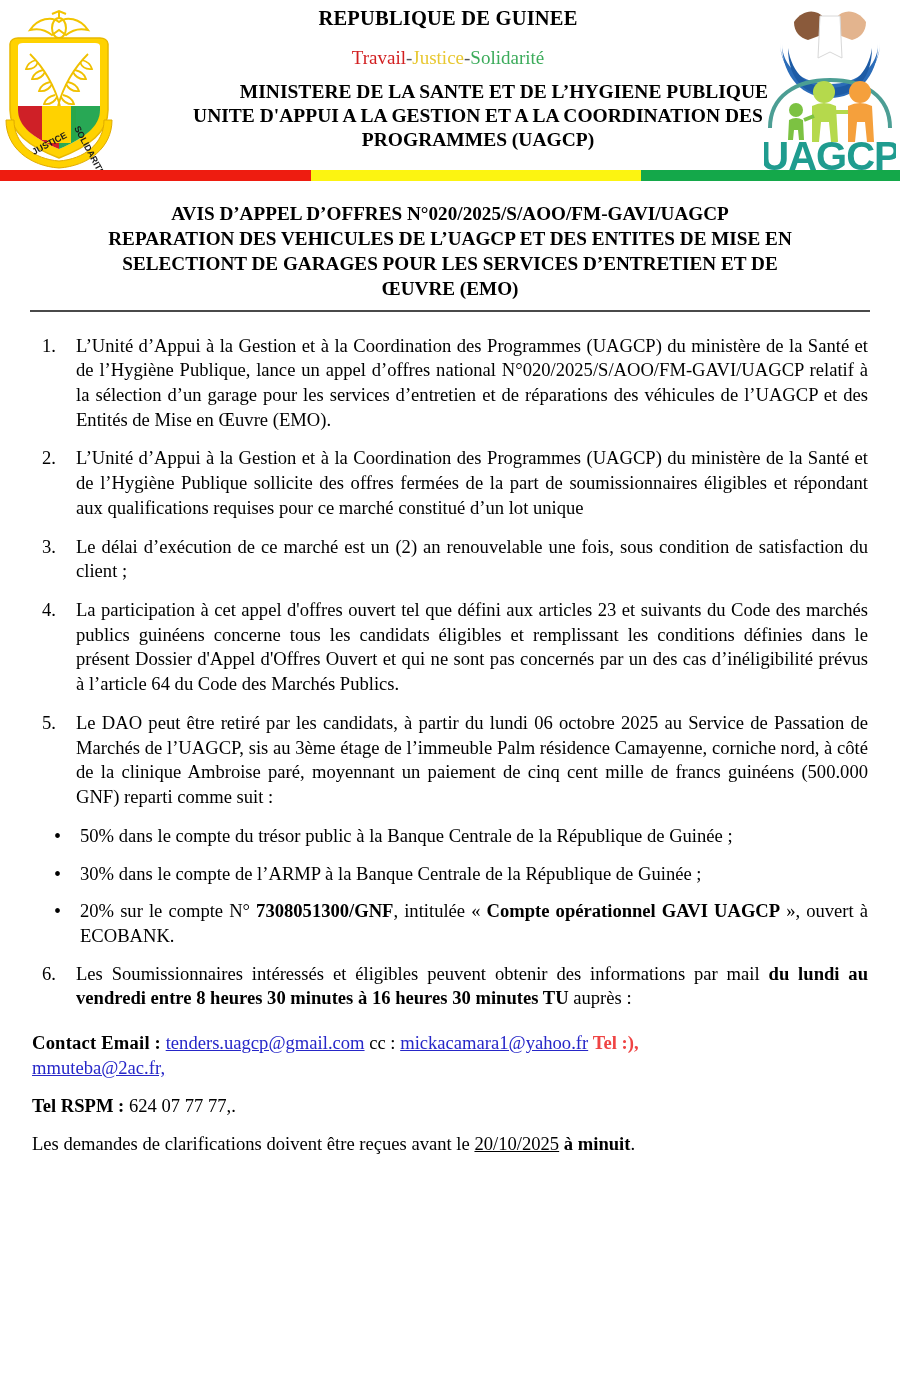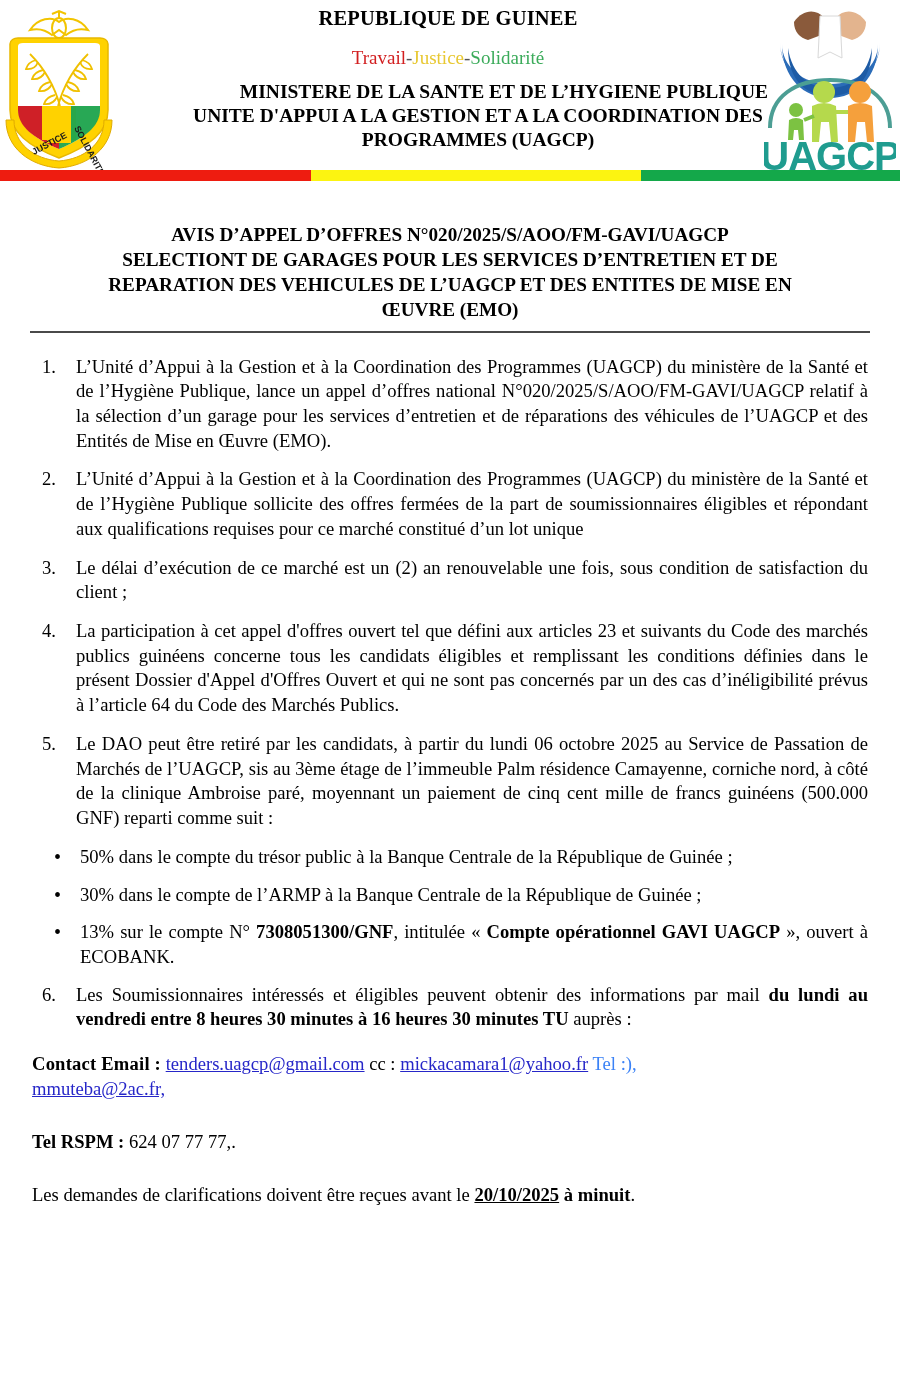--- a/index.html
+++ b/index.html
@@ -90,21 +90,21 @@
     height: 11px;
     display: flex;
   }
   .tricolor .band-red    { background: #ee1c10; flex: 0 0 311px; }
   .tricolor .band-yellow { background: #fcf411; flex: 0 0 330px; }
   .tricolor .band-green  { background: #14a84a; flex: 1 1 auto; }
 
   
   .doc {
     position: absolute;
-    top: 194px;
+    top: 173px;
     left: 0;
     width: 900px;
   }
   .title-block {
     margin: 28px 34px 0 34px;
     text-align: center;
     font-weight: bold;
     font-size: 19.2px;
     line-height: 1.31;
   }
@@ -170,30 +170,30 @@
     text-align: justify;
   }
   .contact-label {
     font-weight: bold;
     letter-spacing: .2px;
   }
   a.mail {
     color: #2626c8;
     text-decoration: underline;
   }
-  .tel-stub { color: #3b82f6; }
+  .tel-stub { color: #ef4444; font-weight: bold; }
 
   .plain-para {
-    margin-top: 28px;
+    margin-top: 13px;
     font-size: 18.6px;
     line-height: 1.35;
     text-align: left;
   }
   .plain-para.last { margin-top: 24px; }
-  b.u { font-weight: bold; text-decoration: underline; }
+  b.u { font-weight: normal; text-decoration: underline; }
   b.nb { font-weight: bold; }
 
   .spacer-wide { letter-spacing: 9px; }
 
   
   svg { display: block; }
 </style>
 </head>
 <body>
 
@@ -285,40 +285,40 @@
 <div class="tricolor">
   <div class="band-red"></div>
   <div class="band-yellow"></div>
   <div class="band-green"></div>
 </div>
 
 <div class="doc">
 
   <div class="title-block">
     <div>AVIS D’APPEL D’OFFRES N°020/2025/S/AOO/FM-GAVI/UAGCP</div>
+    <div>REPARATION DES VEHICULES DE L’UAGCP ET DES ENTITES DE MISE EN</div>
     <div>SELECTIONT DE GARAGES POUR LES SERVICES D’ENTRETIEN ET DE</div>
-    <div>REPARATION DES VEHICULES DE L’UAGCP ET DES ENTITES DE MISE EN</div>
     <div>ŒUVRE (EMO)</div>
   </div>
   <hr class="title-rule">
 
   <div class="body-area">
 
     <ol class="numbered">
       <li>L’Unité d’Appui à la Gestion et à la Coordination des Programmes (UAGCP) du ministère de la Santé et de l’Hygiène Publique, lance un appel d’offres national N°020/2025/S/AOO/FM-GAVI/UAGCP relatif à la sélection d’un garage pour les services d’entretien et de réparations des véhicules de l’UAGCP et des Entités de Mise en Œuvre (EMO).</li>
       <li>L’Unité d’Appui à la Gestion et à la Coordination des Programmes (UAGCP) du ministère de la Santé et de l’Hygiène Publique sollicite des offres fermées de la part de soumissionnaires éligibles et répondant aux qualifications requises pour ce marché constitué d’un lot unique</li>
       <li>Le délai d’exécution de ce marché est un (2) an renouvelable une fois, sous condition de satisfaction du client ;</li>
       <li>La participation à cet appel d'offres ouvert tel que défini aux articles 23 et suivants du Code des marchés publics guinéens concerne tous les candidats éligibles et remplissant les conditions définies dans le présent Dossier d'Appel d'Offres Ouvert et qui ne sont pas concernés par un des cas d’inéligibilité prévus à l’article 64 du Code des Marchés Publics.</li>
       <li>Le DAO peut être retiré par les candidats, à partir du lundi 06 octobre 2025 au Service de Passation de Marchés de l’UAGCP, sis au 3ème étage de l’immeuble Palm résidence Camayenne, corniche nord, à côté de la clinique Ambroise paré, moyennant un paiement de cinq cent mille de francs guinéens (500.000 GNF) reparti comme suit :</li>
     </ol>
 
     <ul class="bullets">
       <li>50% dans le compte du trésor public à la Banque Centrale de la République de Guinée ;</li>
       <li>30% dans le compte de l’ARMP à la Banque Centrale de la République de Guinée ;</li>
-      <li><span>13% sur le compte N° </span><b class="nb">7308051300/GNF</b><span>, intitulée « </span><b class="nb">Compte opérationnel GAVI UAGCP</b><span> », ouvert à ECOBANK.</span></li>
+      <li><span>20% sur le compte N° </span><b class="nb">7308051300/GNF</b><span>, intitulée « </span><b class="nb">Compte opérationnel GAVI UAGCP</b><span> », ouvert à ECOBANK.</span></li>
     </ul>
 
     <ol class="numbered" start="6" style="counter-reset: item 5; margin-top:6px;">
       <li><span>Les Soumissionnaires intéressés et éligibles peuvent obtenir des informations par mail </span><b class="nb">du lundi au vendredi entre 8 heures 30 minutes à 16 heures 30 minutes TU</b><span> auprès :</span></li>
     </ol>
 
     <div class="contact-line">
       <span class="contact-label">Contact   Email   :</span>
       <span class="spacer-wide"> </span>
       <a class="mail" href="#">tenders.uagcp@gmail.com</a>

